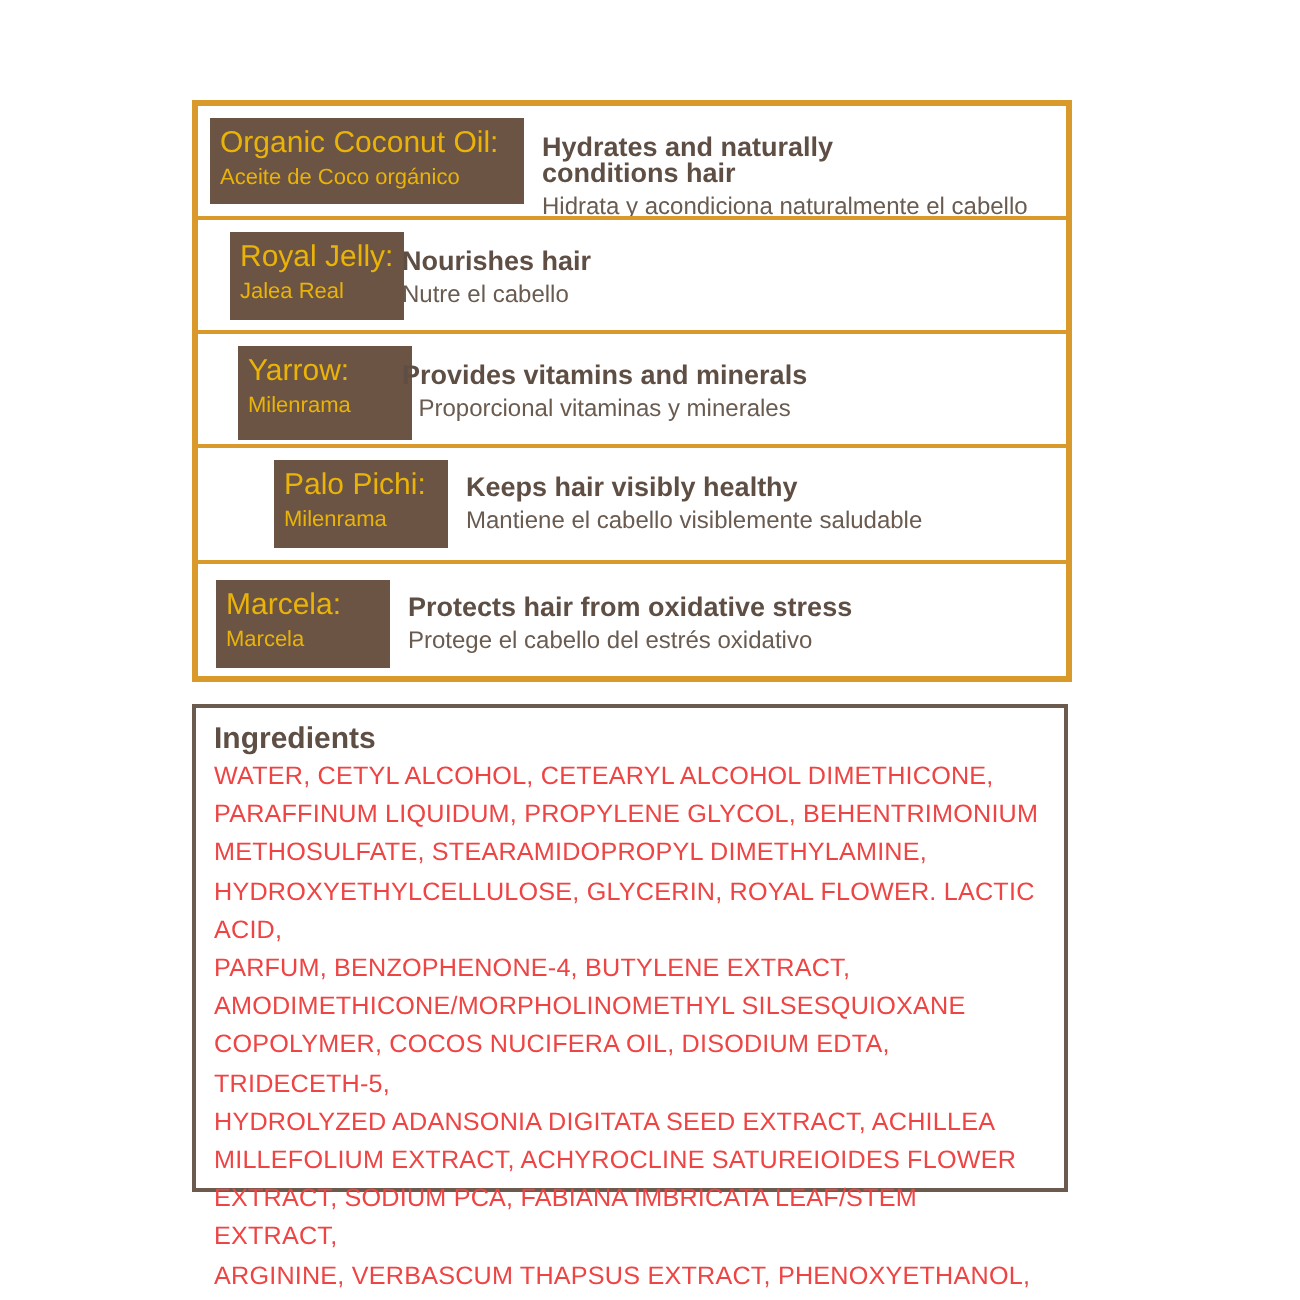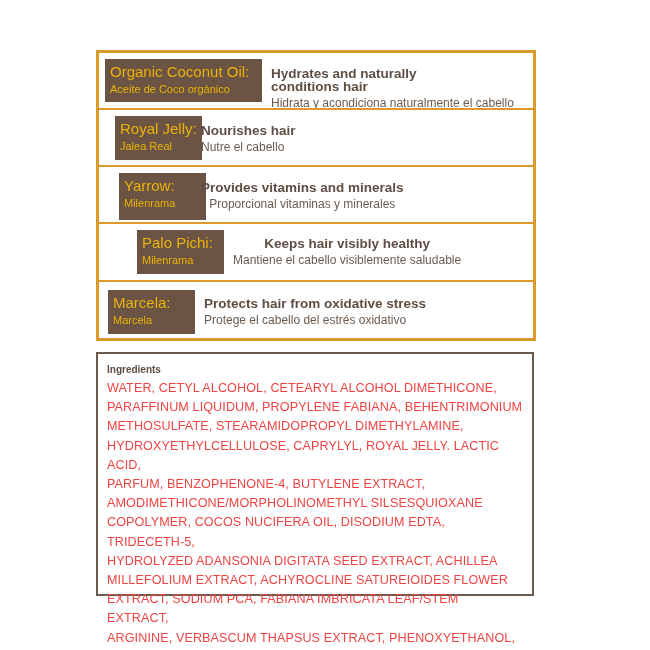--- a/index.html
+++ b/index.html
@@ -10,21 +10,21 @@
   .row { position:absolute; left:0; width:434px; box-sizing:border-box; }
   .divider { position:absolute; left:0; width:434px; height:2px; background:#d99a2b; }
   .label-box { position:absolute; background:#6b5444; color:#eab308; box-sizing:border-box; padding:4px 5px; }
   .label-en { font-size:15px; line-height:17px; white-space:nowrap; display:block; }
   .label-es { font-size:11px; line-height:14px; white-space:nowrap; display:block; margin-top:2px; }
   .desc { position:absolute; }
   .desc-en { font-weight:bold; font-size:13.5px; line-height:13px; color:#5e4e44; display:block; }
   .desc-es { font-size:12px; line-height:14px; color:#6a5b50; display:block; margin-top:3px; }
   .ingredients { position:absolute; left:96px; top:352px; width:438px; height:244px;
                  border:2px solid #6b5a4e; box-sizing:border-box; padding:7px 9px; }
-  .ing-title { font-weight:bold; font-size:10px; color:#5e4e44; line-height:18px; display:block; }
+  .ing-title { font-weight:bold; font-size:15px; color:#5e4e44; line-height:18px; display:block; }
   .ing-text { font-size:12.6px; line-height:19.2px; color:#ef4444; display:block; letter-spacing:0.1px; }
 </style>
 </head>
 <body>
 
 <div class="benefits">
 
   <div class="row" style="top:0;height:55px;">
     <div class="label-box" style="left:6px;top:6px;width:157px;height:43px;">
       <span class="label-en">Organic Coconut  Oil:</span>
@@ -60,21 +60,21 @@
       <span class="desc-es">Proporcional vitaminas y minerales</span>
     </div>
   </div>
   <div class="divider" style="top:169px;"></div>
 
   <div class="row" style="top:171px;height:56px;margin-left:32px;">
     <div class="label-box" style="left:6px;top:6px;width:87px;height:44px;">
       <span class="label-en">Palo Pichi:</span>
       <span class="label-es">Milenrama</span>
     </div>
-    <div class="desc" style="left:102px;top:13px;text-align:center;">
+    <div class="desc" style="left:102px;top:13px;">
       <span class="desc-en">Keeps hair visibly healthy</span>
       <span class="desc-es">Mantiene el cabello visiblemente saludable</span>
     </div>
   </div>
   <div class="divider" style="top:227px;"></div>
 
   <div class="row" style="top:229px;height:56px;padding-left:17px;">
     <div class="label-box" style="left:9px;top:8px;width:87px;height:44px;">
       <span class="label-en">Marcela:</span>
       <span class="label-es">Marcela</span>
@@ -82,23 +82,23 @@
     <div class="desc" style="left:105px;top:15px;">
       <span class="desc-en">Protects hair from oxidative stress</span>
       <span class="desc-es">Protege el cabello del estrés oxidativo</span>
     </div>
   </div>
 </div>
 
 <div class="ingredients">
   <span class="ing-title">Ingredients</span>
   <span class="ing-text">WATER, CETYL ALCOHOL, CETEARYL ALCOHOL  DIMETHICONE,</span>
-  <span class="ing-text">PARAFFINUM LIQUIDUM, PROPYLENE FABIANA, BEHENTRIMONIUM</span>
+  <span class="ing-text">PARAFFINUM LIQUIDUM, PROPYLENE GLYCOL, BEHENTRIMONIUM</span>
   <span class="ing-text">METHOSULFATE, STEARAMIDOPROPYL DIMETHYLAMINE,</span>
-  <span class="ing-text">HYDROXYETHYLCELLULOSE, CAPRYLYL, ROYAL JELLY. LACTIC ACID,</span>
+  <span class="ing-text">HYDROXYETHYLCELLULOSE, GLYCERIN, ROYAL FLOWER. LACTIC ACID,</span>
   <span class="ing-text">PARFUM, BENZOPHENONE-4, BUTYLENE EXTRACT,</span>
   <span class="ing-text">AMODIMETHICONE/MORPHOLINOMETHYL SILSESQUIOXANE</span>
   <span class="ing-text">COPOLYMER, COCOS NUCIFERA OIL, DISODIUM EDTA, TRIDECETH-5,</span>
   <span class="ing-text">HYDROLYZED ADANSONIA DIGITATA SEED EXTRACT, ACHILLEA</span>
   <span class="ing-text">MILLEFOLIUM EXTRACT, ACHYROCLINE SATUREIOIDES FLOWER</span>
   <span class="ing-text">EXTRACT, SODIUM PCA, FABIANA IMBRICATA LEAF/STEM EXTRACT,</span>
   <span class="ing-text">ARGININE, VERBASCUM THAPSUS EXTRACT, PHENOXYETHANOL,</span>
   <span class="ing-text">POLYSORBATE 60, CAPRYLYL GLYCOL, DECYLENE GLYCOL.</span>
 </div>
 

